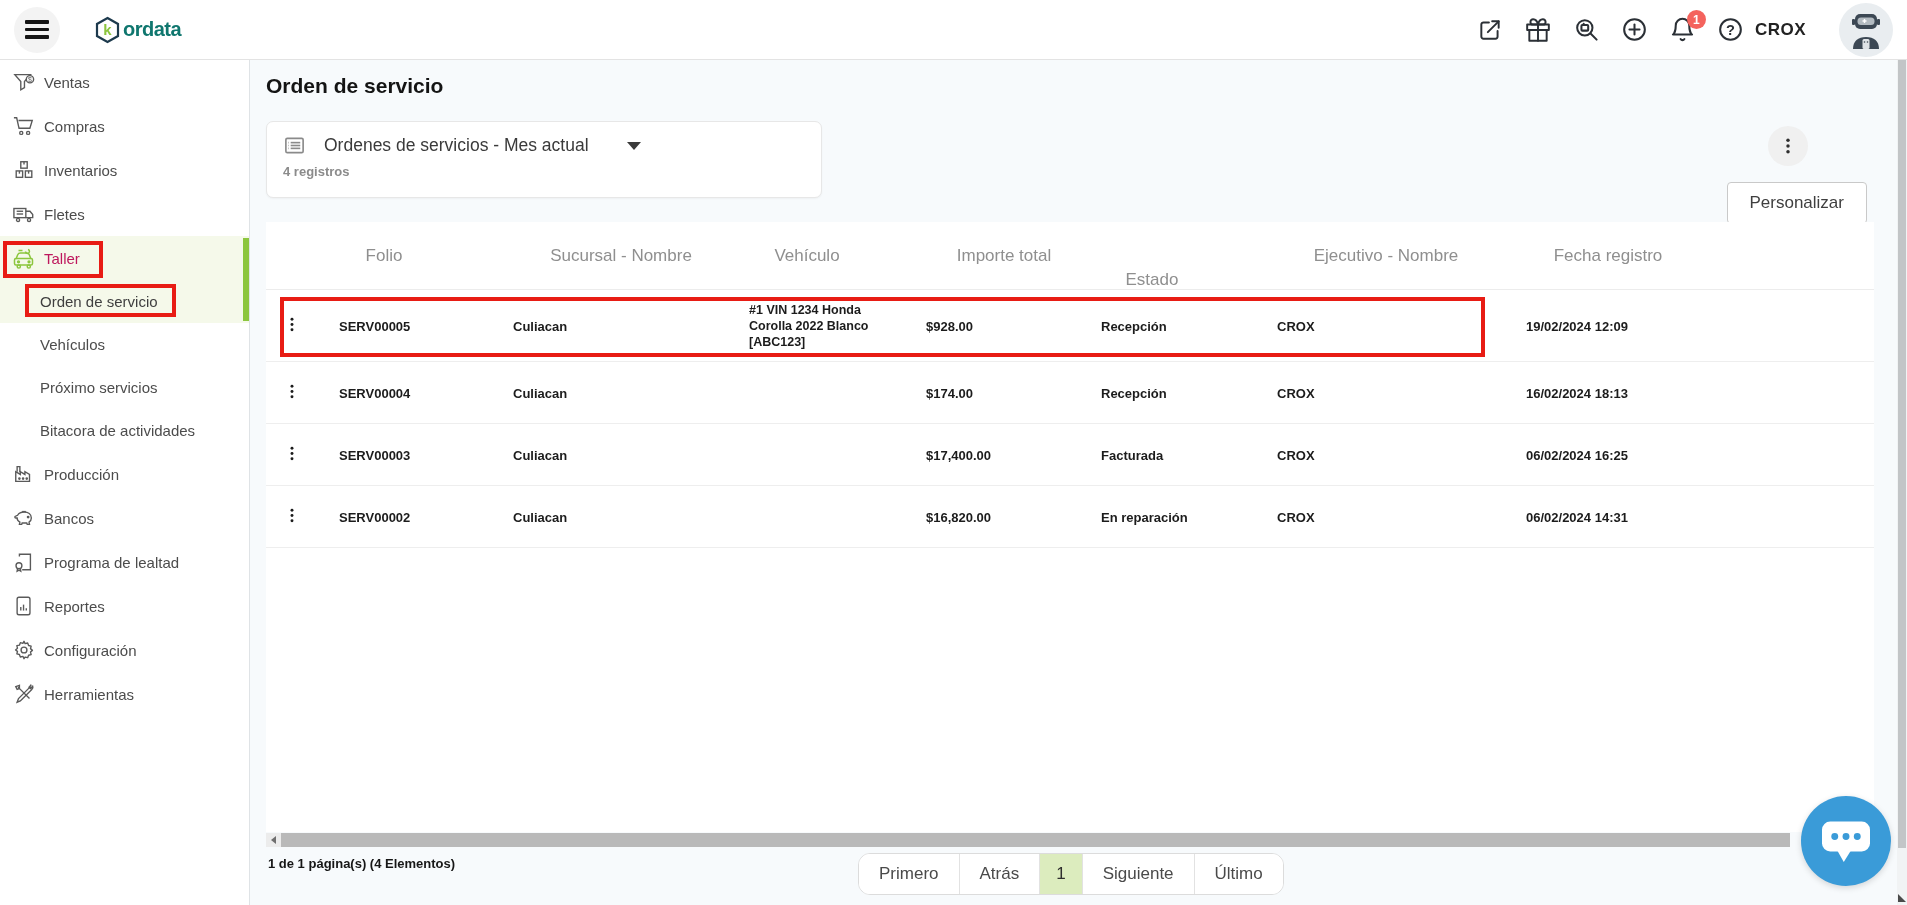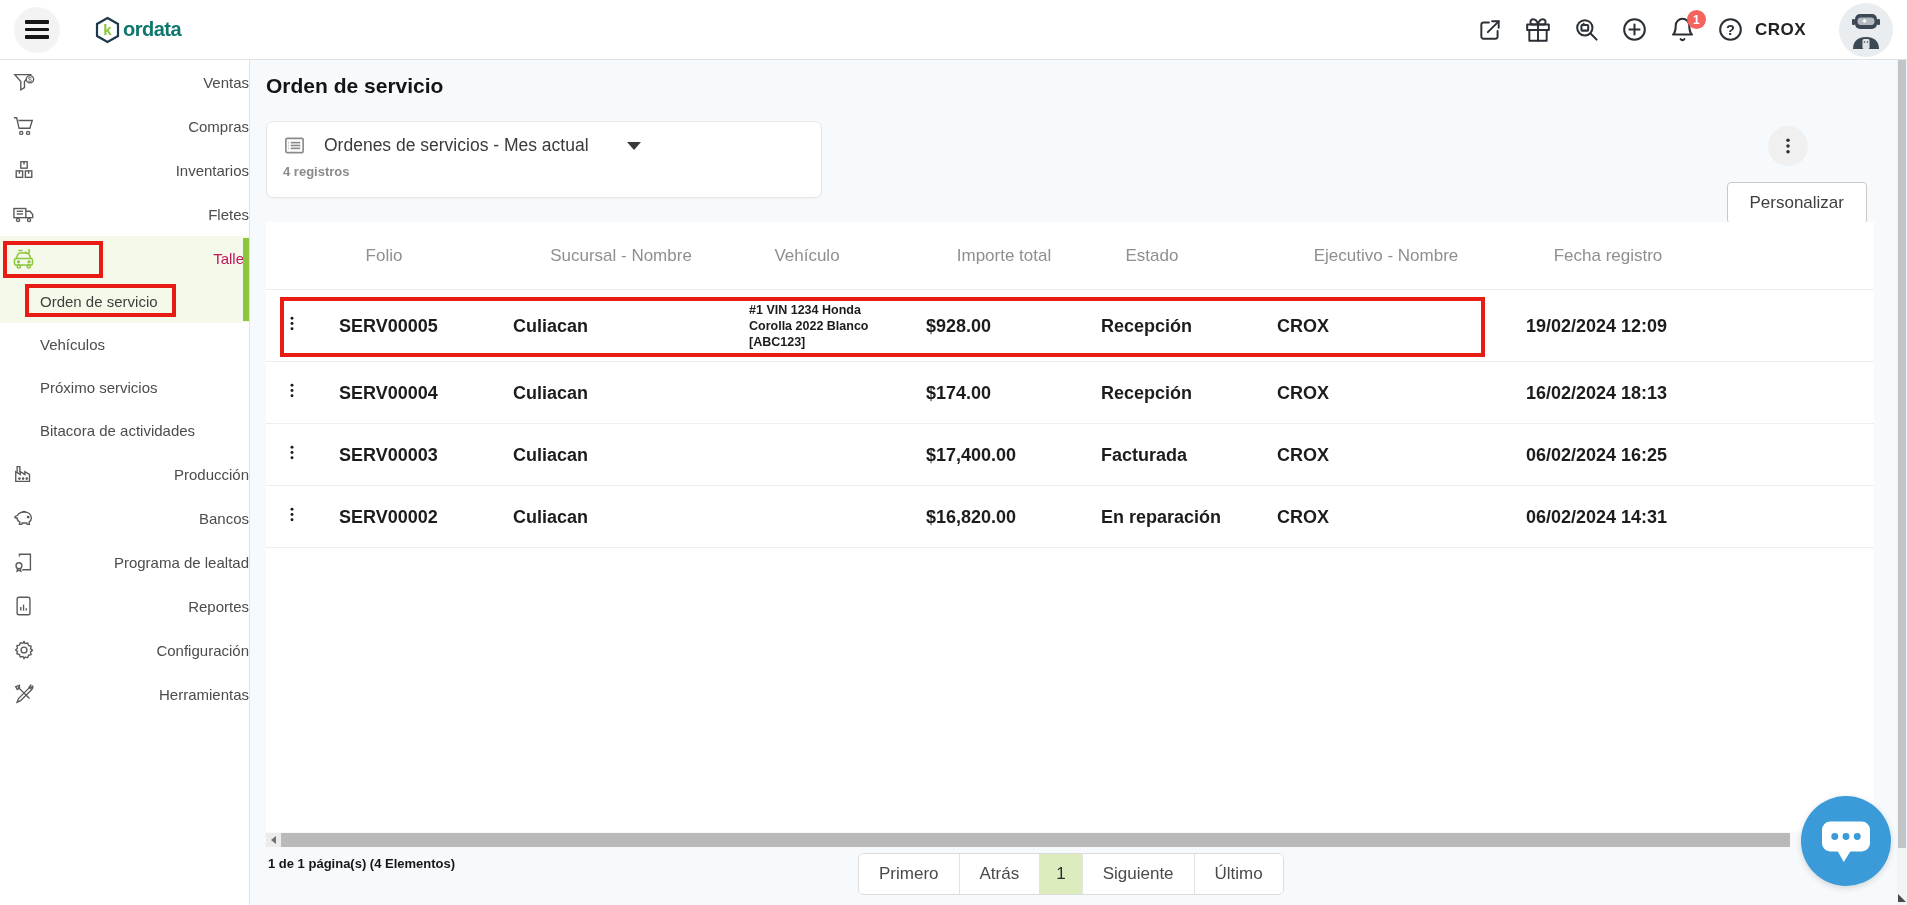--- a/index.html
+++ b/index.html
@@ -21,21 +21,21 @@
   .tb-icon svg { stroke:#2b3036; }
   .badge { position:absolute; top:-6px; right:-10px; min-width:19px; height:19px; border-radius:9.5px;
            background:#f4635d; color:#fff; font-size:12px; font-weight:bold; display:flex;
            align-items:center; justify-content:center; padding:0 4px; }
   .user-name { font-size:17px; font-weight:bold; color:#222; letter-spacing:0.5px; margin-left:-10px; cursor:pointer; }
   .avatar { width:54px; height:54px; border-radius:50%; background:#e9edf0; margin-left:12px; margin-right:4px;
             display:flex; align-items:center; justify-content:center; overflow:hidden; cursor:pointer; }
   
   .sidebar { position:absolute; top:60px; left:0; width:250px; bottom:0; background:#fff;
              border-right:1px solid #dfe3e6; z-index:10; }
-  .sitem { height:44px; display:flex; align-items:center; cursor:pointer;justify-content:space-between; }
+  .sitem { height:44px; display:flex; align-items:center; cursor:pointer; }
   .sicon { width:28px; height:26px; margin-left:10px; display:flex; align-items:center; justify-content:center; }
   .sicon svg { stroke:#5a5a5a; fill:none; stroke-width:1.5; }
   .slabel { font-size:15px; color:#4c4c4c; margin-left:6px; white-space:nowrap; }
   .sitem.sub { height:43px; }
   .sitem.sub .slabel { margin-left:40px; }
   .active-section { background:#f5f9ea; position:relative; }
   .active-bar { position:absolute; right:0; top:2px; bottom:2px; width:6px; background:#8cc63e; }
   .sitem.active .slabel { color:#be185d; }
   .sitem.active .sicon svg { stroke:#8cc63e; }
   .sitem.sub.selected .slabel { color:#3f3f3f; }
@@ -61,45 +61,45 @@
                  font-size:17px; color:#3f3f3f; padding:0 22px; cursor:pointer;
                  font-family:"Liberation Sans",sans-serif; }
   .btn-primary { height:46px; background:#7cc142; border:none; border-radius:5px; font-size:17px;
                  font-weight:bold; color:#fff; padding:0 23px; cursor:pointer;
                  font-family:"Liberation Sans",sans-serif; }
   
   .table-card { position:absolute; left:16px; right:23px; top:162px; height:610px; background:#fff; }
   .thead { position:relative; height:68px; border-bottom:1px solid #ececec; }
   .th { position:absolute; top:50%; transform:translate(-50%,-50%); font-size:17px; color:#8f8f8f;
         white-space:nowrap; cursor:pointer;padding-left:16px; }
-  .h0{left:110px;} .h1{left:347px;} .h2{left:533px;} .h3{left:730px;} .h4{left:878px;} .h5{left:1112px;} .h6{left:1334px;}
+  .h0{left:110px;} .h1{left:347px;} .h2{left:533px;} .h3{left:730px;} .h4{left:878px;margin-top:24px;} .h5{left:1112px;} .h6{left:1334px;}
   .trow { position:relative; height:62px; border-bottom:1px solid #eeeeee; cursor:pointer; background:#fff; }
   .trow.tall { height:72px; }
-  .cell { position:absolute; top:50%; transform:translateY(-50%); font-size:18px; font-weight:bold;
+  .cell { position:absolute; top:50%; transform:translateY(-50%); font-size:13px; font-weight:bold;
           color:#1c1c1c; white-space:nowrap; }
   .ck{left:18px; cursor:pointer;} .c0{left:73px;} .c1{left:247px;}
   .c2{left:483px; width:135px; white-space:normal; font-size:12.5px; line-height:16px;}
   .c3{left:660px;} .c4{left:835px;} .c5{left:1011px;} .c6{left:1260px;}
   .anno-row { left:14px; top:75px; width:1205px; height:60px; }
   
   .hscroll { position:absolute; left:16px; right:23px; top:773px; height:14px; display:flex; align-items:center; }
   .hscroll-arrow { width:15px; height:14px; background:#ececec; display:flex; align-items:center;
                    justify-content:center; cursor:pointer; flex:none; }
   .hscroll-arrow span { width:0; height:0; border-top:4px solid transparent; border-bottom:4px solid transparent;
                         border-right:5px solid #6f6f6f; }
   .hscroll-thumb { height:14px; background:#b9b9b9; flex:1; margin-right:84px; cursor:pointer; }
   .vscroll { position:absolute; right:0; top:60px; width:10px; bottom:0; background:#f1f3f4; z-index:25; }
   .vscroll-thumb { position:absolute; top:0; left:1px; right:1px; height:788px; background:#c2c5c7; cursor:pointer; }
   .corner-grip { position:absolute; right:1px; bottom:3px; width:0; height:0; z-index:26;
                  border-left:8px solid transparent; border-bottom:8px solid #4a4a4a;
                  transform:rotate(90deg); }
   
   .pg-summary { position:absolute; left:18px; top:796px; font-size:13px; font-weight:bold; color:#161616; }
   .pagination { position:absolute; left:608px; top:793px; height:42px; display:flex;
-                border-radius:6px; overflow:hidden; border:1px solid #dcdcdc; background:#fff; }
+                border-radius:12px; overflow:hidden; border:1px solid #dcdcdc; background:#fff; }
   .pg-btn { height:40px; background:#fff; border:none; border-left:1px solid #e2e2e2; font-size:17px;
             color:#4a4a4a; padding:0 20px; cursor:pointer; font-family:"Liberation Sans",sans-serif; }
   .pg-btn:first-child { border-left:none; }
   .pg-btn.current { background:#dcecbe; color:#2e2e2e; padding:0 16px; }
   
   .chat-fab { position:absolute; left:1801px; top:796px; width:90px; height:90px; border-radius:50%;
               background:#3a9bd8; display:flex; align-items:center; justify-content:center;
               cursor:pointer; z-index:40; box-shadow:0 2px 6px rgba(0,0,0,0.15); }
 </style>
 </head>

